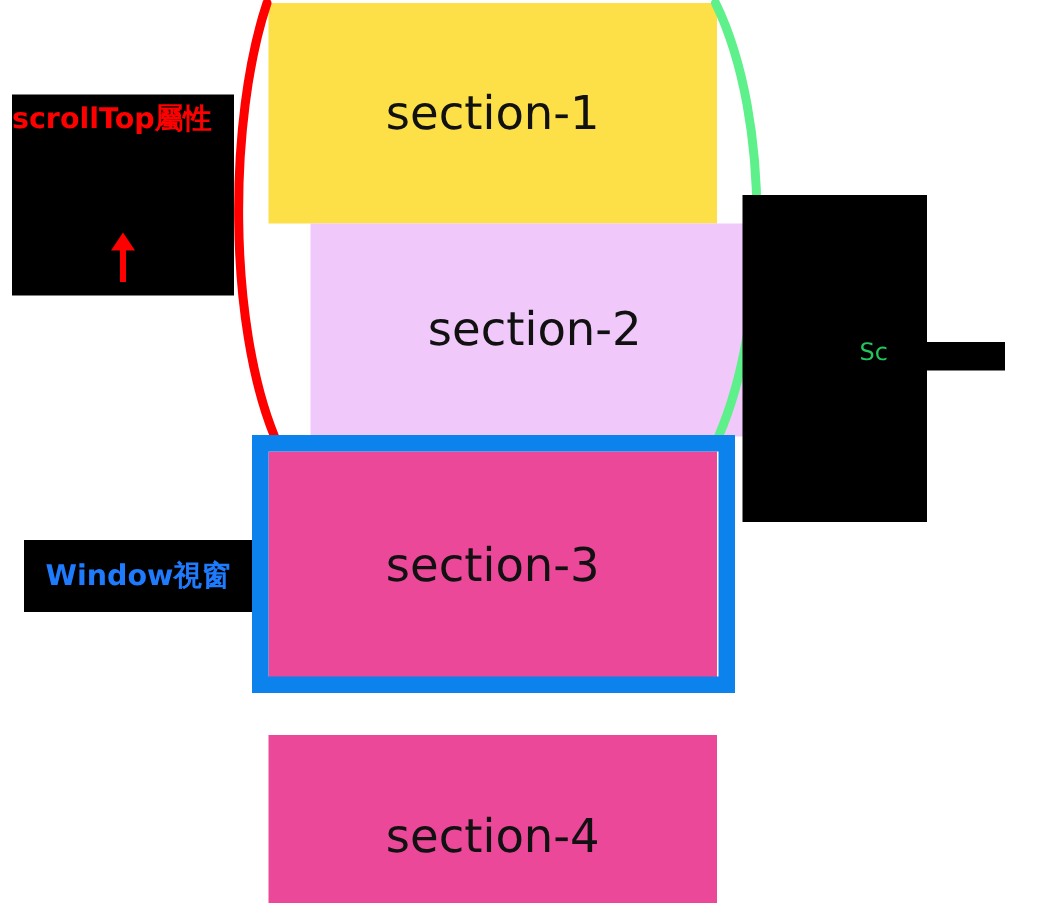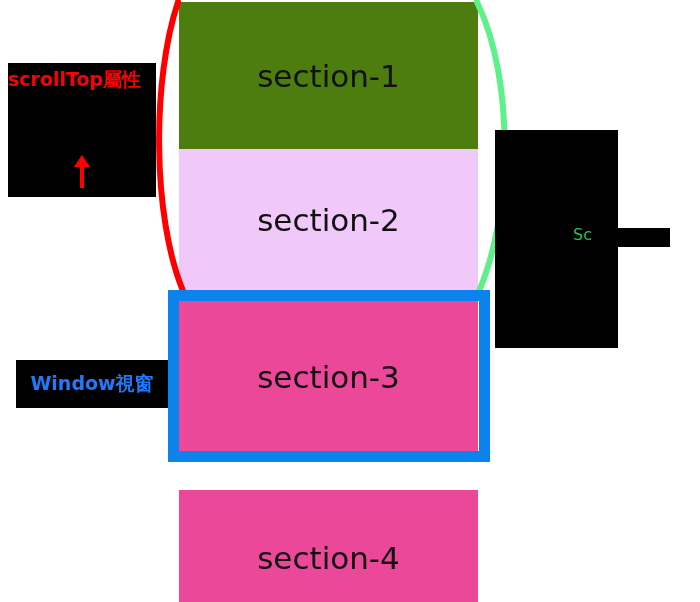--- a/index.html
+++ b/index.html
@@ -33,22 +33,22 @@
     box-sizing: border-box;
   }
   .section-label {
     font-size: 31px;
     color: #111111;
     letter-spacing: 0px;
     font-weight: 400;
     white-space: nowrap;
   }
 
-  #section-1 { top: 2px;   height: 147px; background: #4d7c0f; }
-  #section-2 { top: 149px; height: 142px; background: #f1c8fa; }
+  #section-1 { top: 2px;   height: 147px; background: #fde047; }
+  #section-2 { top: 149px; height: 142px; background: #f1c8fa; margin-left: 28px; }
   #section-3 { top: 301px; height: 151px; background: #ec4899; }
   #section-4 { top: 490px; height: 136px; background: #ec4899; }
 
   
   #window-frame {
     position: absolute;
     left: 168px;
     top: 290px;
     width: 322px;
     height: 172px;

